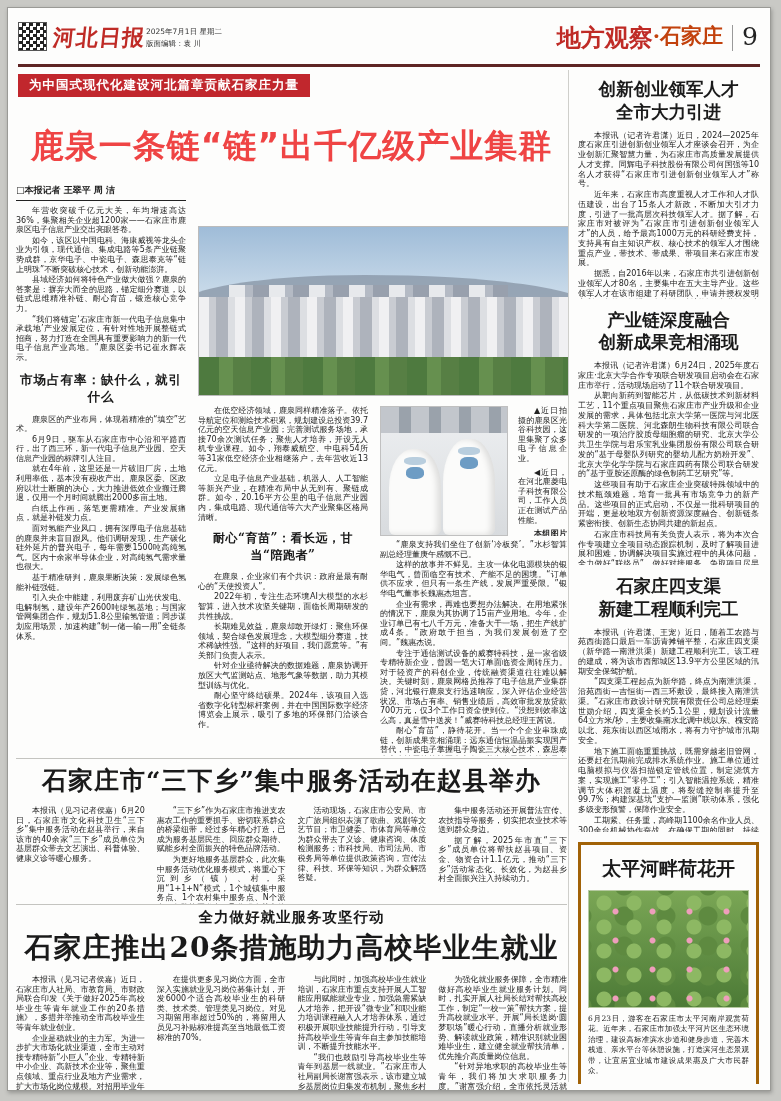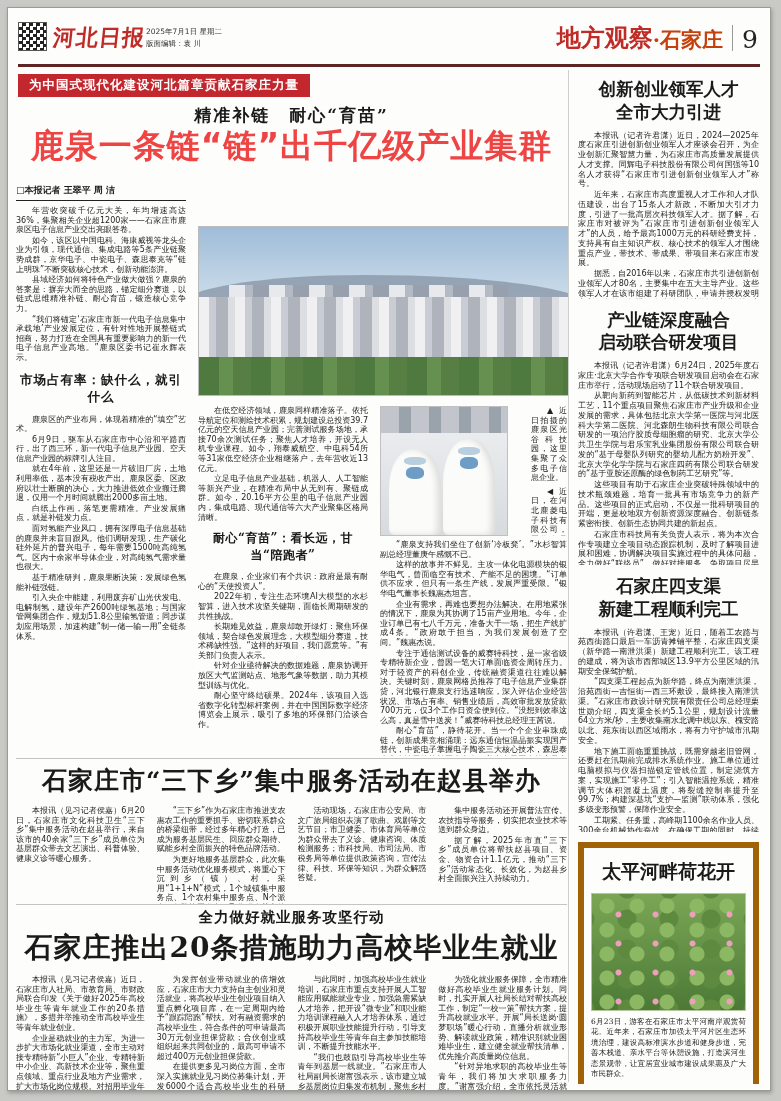--- a/index.html
+++ b/index.html
@@ -6,21 +6,21 @@
   body{width:781px;height:1101px;background:#c9c9c5;position:relative;
        font-family:"DejaVu Sans","Liberation Sans",sans-serif;color:#1a1a1a;}
   .page{position:absolute;left:7px;top:7px;width:762px;height:1082px;background:#fdfdfc;
         border:1px solid #9a9a96;box-shadow:1px 2px 4px rgba(0,0,0,.25);overflow:hidden;}
   
   .qr{position:absolute;left:10px;top:14px;width:27px;height:27px;
       background:repeating-conic-gradient(#222 0 25%,#fff 0 50%);background-size:7px 7px;border:1px solid #555;}
   .masthead{position:absolute;left:45px;top:15px;font-family:"DejaVu Serif","Liberation Serif",serif;
       font-size:22px;font-weight:bold;color:#bf2b26;transform:skewX(-6deg);letter-spacing:1px;}
   .dateblock{position:absolute;left:138px;top:18px;font-size:7.5px;line-height:1.6;color:#333;}
-  .hright{position:absolute;right:12px;top:14px;display:flex;align-items:flex-end;}
+  .hright{position:absolute;right:12px;top:14px;display:flex;align-items:flex-start;}
   .sec-red{font-family:"DejaVu Serif","Liberation Serif",serif;font-size:24px;font-weight:900;color:#bf2b26;}
   .sec-blk{font-family:"DejaVu Serif","Liberation Serif",serif;font-size:21px;font-weight:700;color:#c2410c;}
   .pgdiv{width:1px;height:26px;background:#999;margin:0 9px;align-self:center;}
   .pgno{font-size:25px;color:#222;font-family:"DejaVu Serif","Liberation Serif",serif;}
   .hrule{position:absolute;left:10px;right:10px;top:56px;height:2.5px;background:#5e2424;}
   
   .banner{position:absolute;left:10px;top:66px;background:#c1272d;color:#fff;
       font-size:12.5px;font-weight:bold;padding:3px 11px;letter-spacing:1px;}
   .mainarea{position:absolute;left:8px;width:551px;}
   .kicker{top:96px;text-align:center;font-size:17px;font-weight:bold;
@@ -44,21 +44,21 @@
   .mtn{position:absolute;left:-20px;right:-20px;top:48px;height:34px;background:#8a97a8;
       border-radius:50% 60% 40% 55%/100% 100% 0 0;opacity:.8;}
   .city{position:absolute;left:0;right:0;top:70px;height:62px;
       background:repeating-linear-gradient(90deg,#f0f0f2 0 10px,#c9ccd2 10px 17px,#aeb3bc 17px 29px,#dcdee2 29px 36px);}
   .city2{position:absolute;left:30px;right:60px;top:58px;height:30px;
       background:repeating-linear-gradient(90deg,#e7e9ec 0 16px,#b4bac4 16px 24px,#98a0ad 24px 40px);}
   .green{position:absolute;left:0;right:0;bottom:0;height:38px;
       background:repeating-linear-gradient(90deg,#4e7a3f 0 20px,#66904f 20px 34px,#577f44 34px 52px);}
   .road{position:absolute;left:0;right:0;bottom:26px;height:7px;background:#cfd2d4;transform:rotate(-1deg);}
   
-  .photorow{display:flex;gap:23px;height:130px;margin-bottom:4px;}
+  .photorow{display:flex;gap:10px;height:130px;margin-bottom:4px;}
   .ph-clean{width:126px;height:128px;position:relative;background:linear-gradient(#eef0f2,#d8dbde);
       border:1px solid #c0c0c0;overflow:hidden;flex:none;}
   .equip{position:absolute;left:0;right:0;top:0;height:26px;
       background:repeating-linear-gradient(90deg,#c2c6cc 0 18px,#9aa2ab 18px 30px);}
   .person{position:absolute;bottom:0;width:52px;height:86px;background:#fbfbfa;
       border-radius:45% 45% 6px 6px;box-shadow:inset -4px 0 6px rgba(0,0,0,.12);}
   .p1{left:8px;}  .p2{left:62px;height:96px;}
   .mask{position:absolute;top:18px;left:17px;width:18px;height:12px;background:#6d9cc4;border-radius:40%;}
   .goggle{position:absolute;top:8px;left:15px;width:22px;height:8px;background:#b9cede;border-radius:40%;}
   .caps{flex:1;font-size:7px;line-height:1.35;text-align:justify;color:#222;overflow:hidden;}
@@ -79,21 +79,21 @@
       font-family:"DejaVu Serif","Liberation Serif",serif;margin-top:2px;}
   .cols4b{display:flex;gap:12px;margin-top:8px;height:116px;overflow:hidden;}
   .cols4b > div{flex:1;overflow:hidden;}
   
   .sidebar{position:absolute;left:570px;top:60px;width:181px;height:1016px;overflow:hidden;}
   .sbtitle{text-align:center;font-size:17.5px;font-weight:900;line-height:1.3;
       font-family:"DejaVu Serif","Liberation Serif",serif;margin:10px 0 7px;}
   .sbbody{overflow:hidden;}
   .sbbody p{font-size:8px;line-height:1.22;text-align:justify;text-indent:2em;margin:0 0 1px;color:#222;}
   .hA{height:168px;} .hB{height:204px;} .hC{height:204px;}
-  .lotusbox{border:6px solid #a16207;margin-top:10px;padding:7px 7px 5px;height:236px;overflow:hidden;}
+  .lotusbox{border:3px solid #a16207;margin-top:10px;padding:7px 7px 5px;height:236px;overflow:hidden;}
   .lotustitle{text-align:center;font-size:19px;font-weight:900;
       font-family:"DejaVu Serif","Liberation Serif",serif;margin:4px 0 8px;}
   .ph-lotus{height:116px;border:1px solid #b5c9a0;
       background:linear-gradient(#7aa655,#4c7a36),
       radial-gradient(circle at 30% 40%,#e88fb0 2px,transparent 3px);
       background-blend-mode:normal;position:relative;overflow:hidden;}
   .leafdots{position:absolute;inset:0;
       background-image:radial-gradient(circle,#8db863 0 7px,transparent 8px),
                        radial-gradient(circle,#5e8a40 0 9px,transparent 10px);
       background-size:30px 24px,42px 30px;background-position:0 0,14px 10px;}
@@ -118,21 +118,20 @@
   </div>
   <div class="hright">
     <span class="sec-red">地方观察</span>
     <span class="sec-blk">·石家庄</span>
     <span class="pgdiv"></span>
     <span class="pgno">9</span>
   </div>
   <div class="hrule"></div>
 
   <div class="banner">为中国式现代化建设河北篇章贡献石家庄力量</div>
-  <div class="mainarea kicker">精准补链　耐心“育苗”</div>
   <div class="mainarea headline">鹿泉一条链“链”出千亿级产业集群</div>
 
   <div class="mainarea artmain" style="position:absolute;">
     <div class="col c1 bodytext">
       <div class="byline">□本报记者 王翠平 周 洁</div>
       <p>年营收突破千亿元大关，年均增速高达36%，集聚相关企业超1200家——石家庄市鹿泉区电子信息产业交出亮眼答卷。</p>
       <p>如今，该区以中国电科、海康威视等龙头企业为引领，现代通信、集成电路等5条产业链聚势成群，京华电子、中瓷电子、森思泰克等“链上明珠”不断突破核心技术，创新动能澎湃。</p>
       <p>县域经济如何将特色产业做大做强？鹿泉的答案是：摒弃大而全的思路，锚定细分赛道，以链式思维精准补链、耐心育苗，锻造核心竞争力。</p>
       <p>“我们将锚定‘石家庄市新一代电子信息集中承载地’产业发展定位，有针对性地开展整链式招商，努力打造在全国具有重要影响力的新一代电子信息产业高地。”鹿泉区委书记崔永辉表示。</p>
       <div class="sub1">市场占有率：缺什么，就引什么</div>
@@ -219,21 +218,20 @@
 
   <div class="mainarea artbot" style="position:absolute;">
     <div class="overline">全力做好就业服务攻坚行动</div>
     <div class="bottitle">石家庄推出20条措施助力高校毕业生就业</div>
     <div class="cols4b bodytext">
       <div>
         <p>本报讯（见习记者侯嘉）近日，石家庄市人社局、市教育局、市财政局联合印发《关于做好2025年高校毕业生等青年就业工作的20条措施》，多措并举推动全市高校毕业生等青年就业创业。</p>
         <p>企业是稳就业的主力军。为进一步扩大市场化就业渠道，全市主动对接专精特新“小巨人”企业、专精特新中小企业、高新技术企业等，聚焦重点领域、重点行业及地方产业需求，扩大市场化岗位规模。对招用毕业年度内未就业高校毕业生及16—24岁登记失业青年，签订劳动合同，按规定为其足额缴纳3个月以上失业、工伤、职工养老保险费的社会组织，可参照企业按招用1人1500元标准发放一次性扩岗补助。</p>
       </div>
       <div>
-        <p>为发挥创业带动就业的倍增效应，石家庄市大力支持自主创业和灵活就业，将高校毕业生创业项目纳入重点孵化项目库，在一定周期内给予“跟踪陪跑”帮扶。对有融资需求的高校毕业生，符合条件的可申请最高30万元创业担保贷款；合伙创业或组织起来共同创业的，最高可申请不超过400万元创业担保贷款。</p>
         <p>在提供更多见习岗位方面，全市深入实施就业见习岗位募集计划，开发6000个适合高校毕业生的科研类、技术类、管理类见习岗位。对见习期留用率超过50%的，将留用人员见习补贴标准提高至当地最低工资标准的70%。</p>
       </div>
       <div>
         <p>与此同时，加强高校毕业生就业培训，石家庄市重点支持开展人工智能应用赋能就业专业，加强急需紧缺人才培养，把开设“微专业”和职业能力培训课程融入人才培养体系，通过积极开展职业技能提升行动，引导支持高校毕业生等青年自主参加技能培训，不断提升技能水平。</p>
         <p>“我们也鼓励引导高校毕业生等青年到基层一线就业。”石家庄市人社局副局长谢富强表示，该市建立城乡基层岗位归集发布机制，聚焦乡村全面振兴需要，招募计划向乡村全面振兴重点帮扶县、革命老区、民族地区等艰苦边远地区倾斜，对到艰苦边远地区县以下机关事业单位工作的高校毕业生，落实高定工资政策。</p>
       </div>
       <div>
         <p>为强化就业服务保障，全市精准做好高校毕业生就业服务计划。同时，扎实开展人社局长结对帮扶高校工作，制定“一校一策”帮扶方案，提升高校就业水平。开展“局长送岗·圆梦职场”暖心行动，直播分析就业形势、解读就业政策，精准识别就业困难毕业生，建立健全就业帮扶清单，优先推介高质量岗位信息。</p>
         <p>“针对异地求职的高校毕业生等青年，我们将加大求职服务力度。”谢富强介绍，全市依托灵活就业市场（零工市场）、高校就业服务站等现有资源，建设一批青年就业驿站，为异地求职的高校毕业生等青年提供政策解读、职业指导、招聘信息等“一站式”服务。</p>
       </div>
@@ -248,21 +246,21 @@
       <div>全市大力引进</div>
     </div>
     <div class="sbbody hA">
       <p>本报讯（记者许君潇）近日，2024—2025年度石家庄引进创新创业领军人才座谈会召开，为企业创新汇聚智慧力量，为石家庄市高质量发展提供人才支撑。同辉电子科技股份有限公司何国强等10名人才获得“石家庄市引进创新创业领军人才”称号。</p>
       <p>近年来，石家庄市高度重视人才工作和人才队伍建设，出台了15条人才新政，不断加大引才力度，引进了一批高层次科技领军人才。据了解，石家庄市对被评为“石家庄市引进创新创业领军人才”的人员，给予最高1000万元的科研经费支持，支持具有自主知识产权、核心技术的领军人才围绕重点产业，带技术、带成果、带项目来石家庄市发展。</p>
       <p>据悉，自2016年以来，石家庄市共引进创新创业领军人才80名，主要集中在五大主导产业。这些领军人才在该市组建了科研团队，申请并授权发明专利百余件，促进了人才链、创新链、产业链深度融合，有效提升了企业创新能力和城市产业竞争力。</p>
     </div>
 
     <div class="sbtitle">
       <div>产业链深度融合</div>
-      <div>启动联合研发项目</div>
+      <div>创新成果竞相涌现</div>
     </div>
     <div class="sbbody hB">
       <p>本报讯（记者许君潇）6月24日，2025年度石家庄·北京大学合作专项联合研发项目启动会在石家庄市举行，活动现场启动了11个联合研发项目。</p>
       <p>从靶向新药到智能芯片，从低碳技术到新材料工艺，11个重点项目聚焦石家庄市产业升级和企业发展的需求，具体包括北京大学第一医院与河北医科大学第二医院、河北森朗生物科技有限公司联合研发的一项治疗胶质母细胞瘤的研究、北京大学公共卫生学院与君乐宝乳业集团股份有限公司联合研发的“基于母婴队列研究的婴幼儿配方奶粉开发”、北京大学化学学院与石家庄四药有限公司联合研发的“基于亚胺还原酶的绿色制药工艺研究”等。</p>
       <p>这些项目有助于石家庄企业突破特殊领域中的技术瓶颈难题，培育一批具有市场竞争力的新产品。这些项目的正式启动，不仅是一批科研项目的开端，更是校地双方创新资源深度融合、创新链条紧密衔接、创新生态协同共建的新起点。</p>
       <p>石家庄市科技局有关负责人表示，将为本次合作专项建立全项目动态跟踪机制，及时了解项目进展和困难，协调解决项目实施过程中的具体问题，全力做好“联络员”，做好对接服务，争取项目尽早取得成效。</p>
     </div>
 
     <div class="sbtitle">
       <div>石家庄四支渠</div>

